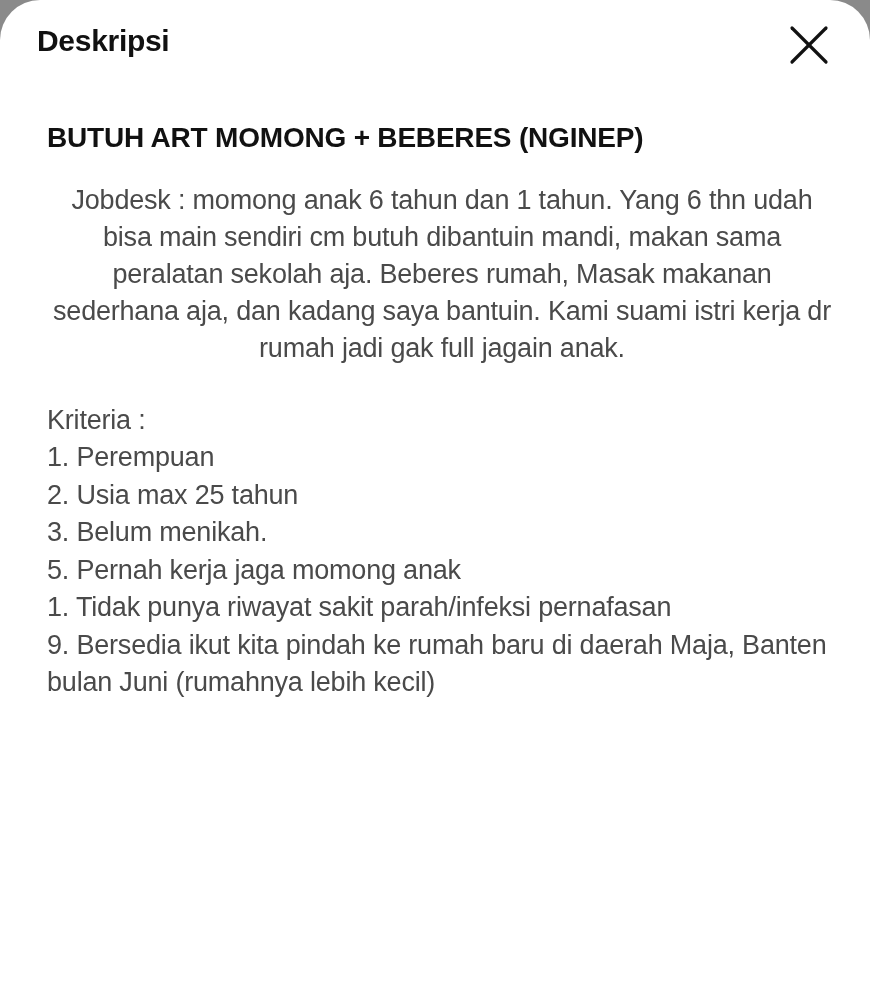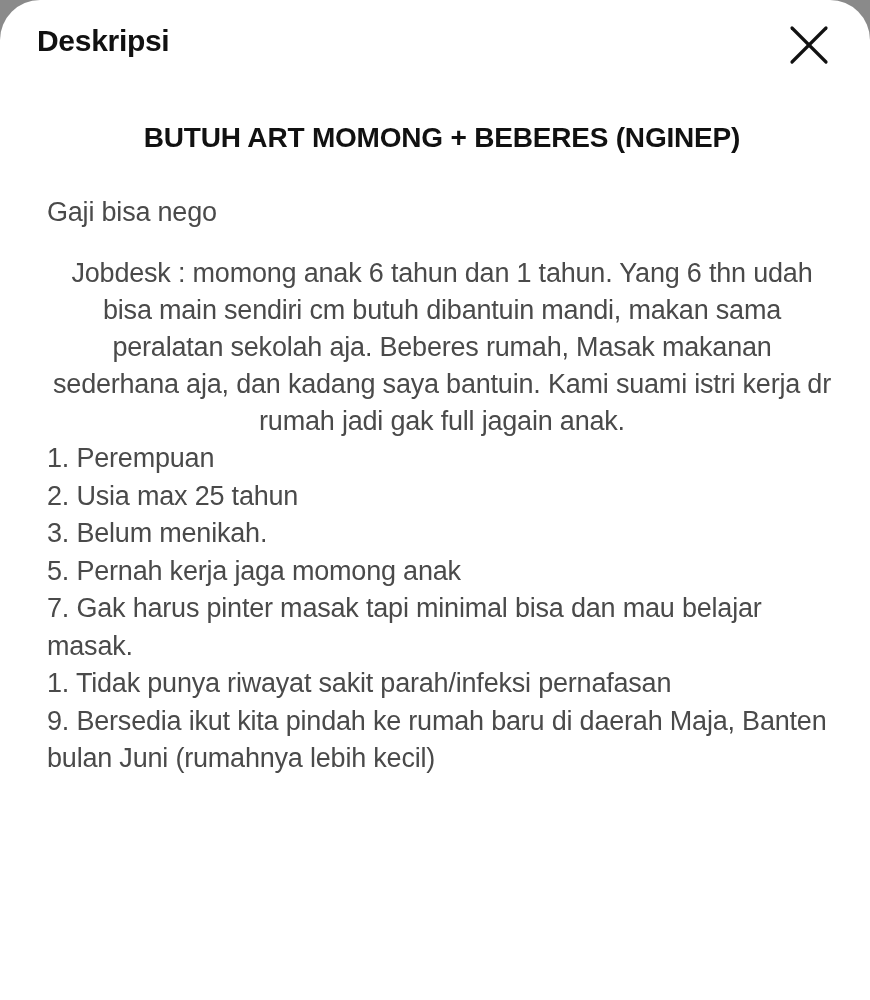--- a/index.html
+++ b/index.html
@@ -52,21 +52,20 @@
     width: 790px;
     font-family: "Liberation Sans", sans-serif;
   }
   .post-title {
     font-weight: bold;
     font-size: 28px;
     color: #111111;
     margin: 0;
     line-height: 40px;
     letter-spacing: -0.2px;
-    text-align: center;
   }
   .para {
     font-size: 27px;
     color: #4a4a4a;
     line-height: 37px;
     margin: 0;
     letter-spacing: -0.2px;
   }
   .salary { margin-top: 36px; }
   .jobdesk { margin-top: 24px; text-align: center; }
@@ -92,25 +91,24 @@
     <div class="close-btn">
       <svg width="46" height="46" viewBox="0 0 46 46">
         <line x1="6" y1="6" x2="40" y2="40" stroke="#111" stroke-width="3.2" stroke-linecap="round"></line>
         <line x1="40" y1="6" x2="6" y2="40" stroke="#111" stroke-width="3.2" stroke-linecap="round"></line>
       </svg>
     </div>
   </div>
 
   <div class="content">
     <p class="post-title">BUTUH ART MOMONG + BEBERES (NGINEP)</p>
-    <p class="para salary">Gaji bisa nego</p>
     <p class="para jobdesk">Jobdesk : momong anak 6 tahun dan 1 tahun. Yang 6 thn udah bisa main sendiri cm butuh dibantuin mandi, makan sama peralatan sekolah aja. Beberes rumah, Masak makanan sederhana aja, dan kadang saya bantuin.  Kami suami istri kerja dr rumah jadi gak full jagain anak.</p>
+    <p class="para criteria-head">Kriteria :</p>
     <ul class="criteria-list">
       <li>1. Perempuan</li>
       <li>2. Usia max 25 tahun</li>
       <li>3. Belum menikah.</li>
       <li>5. Pernah kerja jaga momong anak</li>
-      <li>7. Gak harus pinter masak tapi minimal bisa dan mau belajar masak.</li>
       <li>1. Tidak punya riwayat sakit parah/infeksi pernafasan</li>
       <li>9. Bersedia ikut kita pindah ke rumah baru di daerah Maja, Banten bulan Juni (rumahnya lebih kecil)</li>
     </ul>
   </div>
 </div>
 
 </body></html>

